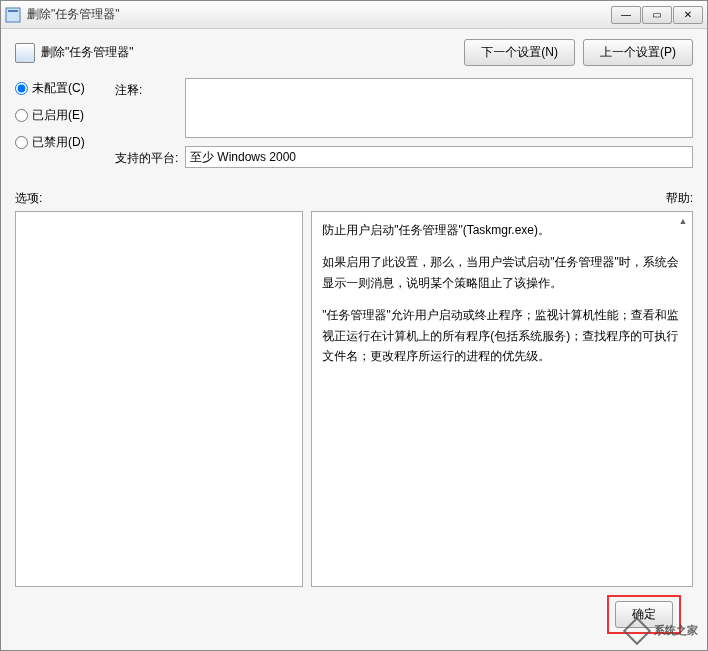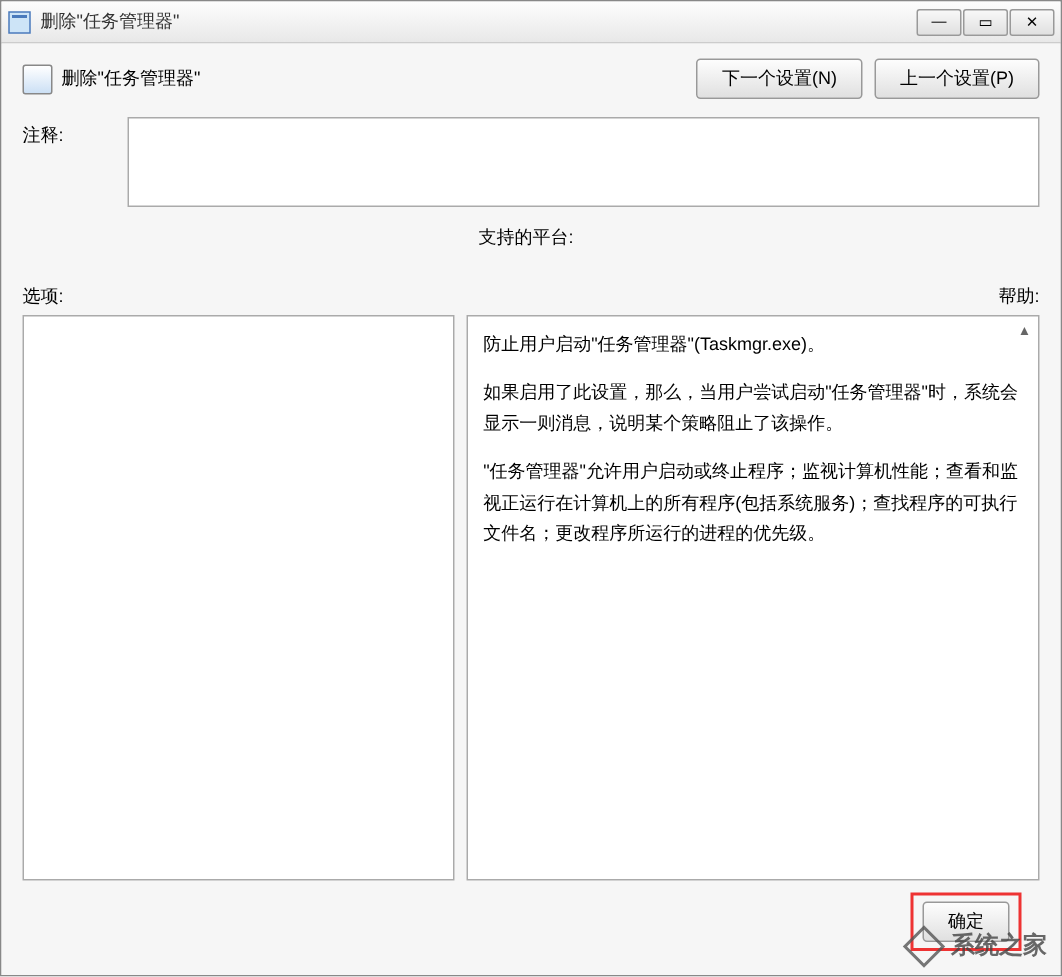--- a/index.html
+++ b/index.html
@@ -175,21 +175,21 @@
     }
     .ok-highlight {
       border: 2px solid #e33;
       padding: 4px 6px;
       display: inline-block;
     }
     .watermark {
       position: absolute;
       right: 10px;
       bottom: 10px;
-      font-size: 16px;
+      font-size: 11px;
       color: #444;
       opacity: 0.8;
       font-weight: bold;
       pointer-events: none;
     }
     .watermark-icon {
       display:inline-block;
       width:20px;height:20px;
       border:2px solid #555;
       transform: rotate(45deg);
@@ -221,27 +221,44 @@
         <div class="header-icon"></div>
         <span>删除"任务管理器"</span>
       </div>
       <div class="nav-btns">
         <button class="btn">下一个设置(N)</button>
         <button class="btn">上一个设置(P)</button>
       </div>
     </div>
 
     <div class="config-row">
+      <div class="radio-col">
+        <label class="radio-item">
+          <input type="radio" name="cfg" checked="" style="">
+          <span>未配置(C)</span>
+        </label>
+        <label class="radio-item">
+          <input type="radio" name="cfg" style="">
+          <span>已启用(E)</span>
+        </label>
+        <label class="radio-item">
+          <input type="radio" name="cfg" style="">
+          <span>已禁用(D)</span>
+        </label>
+      </div>
       <div class="form-col">
         <div class="form-row">
           <div class="form-label">注释:</div>
           <textarea class="textarea" style=""></textarea>
         </div>
         <div class="form-row">
           <div class="form-label">支持的平台:</div>
+          <div class="select-box">
+            <span>至少 Windows 2000</span>
+          </div>
         </div>
       </div>
     </div>
 
     <div class="panels-labels">
       <div class="left-label">选项:</div>
       <div class="right-label">帮助:</div>
     </div>
 
     <div class="panels">

